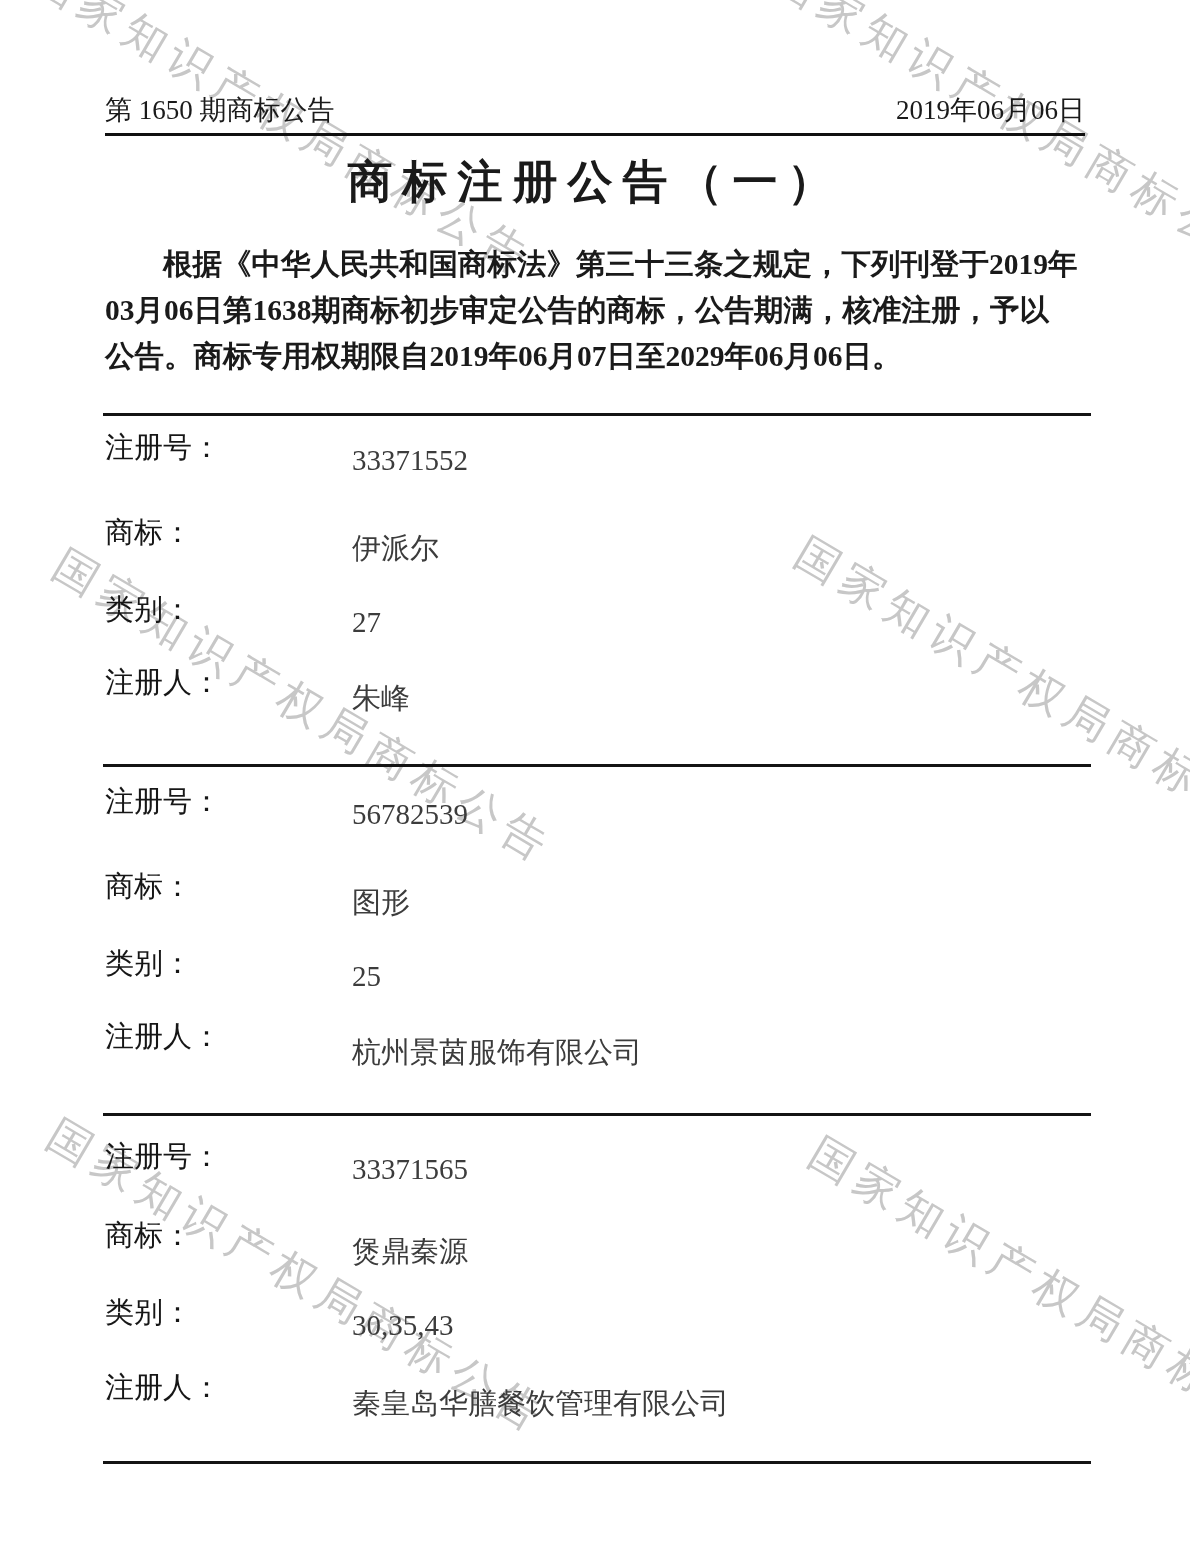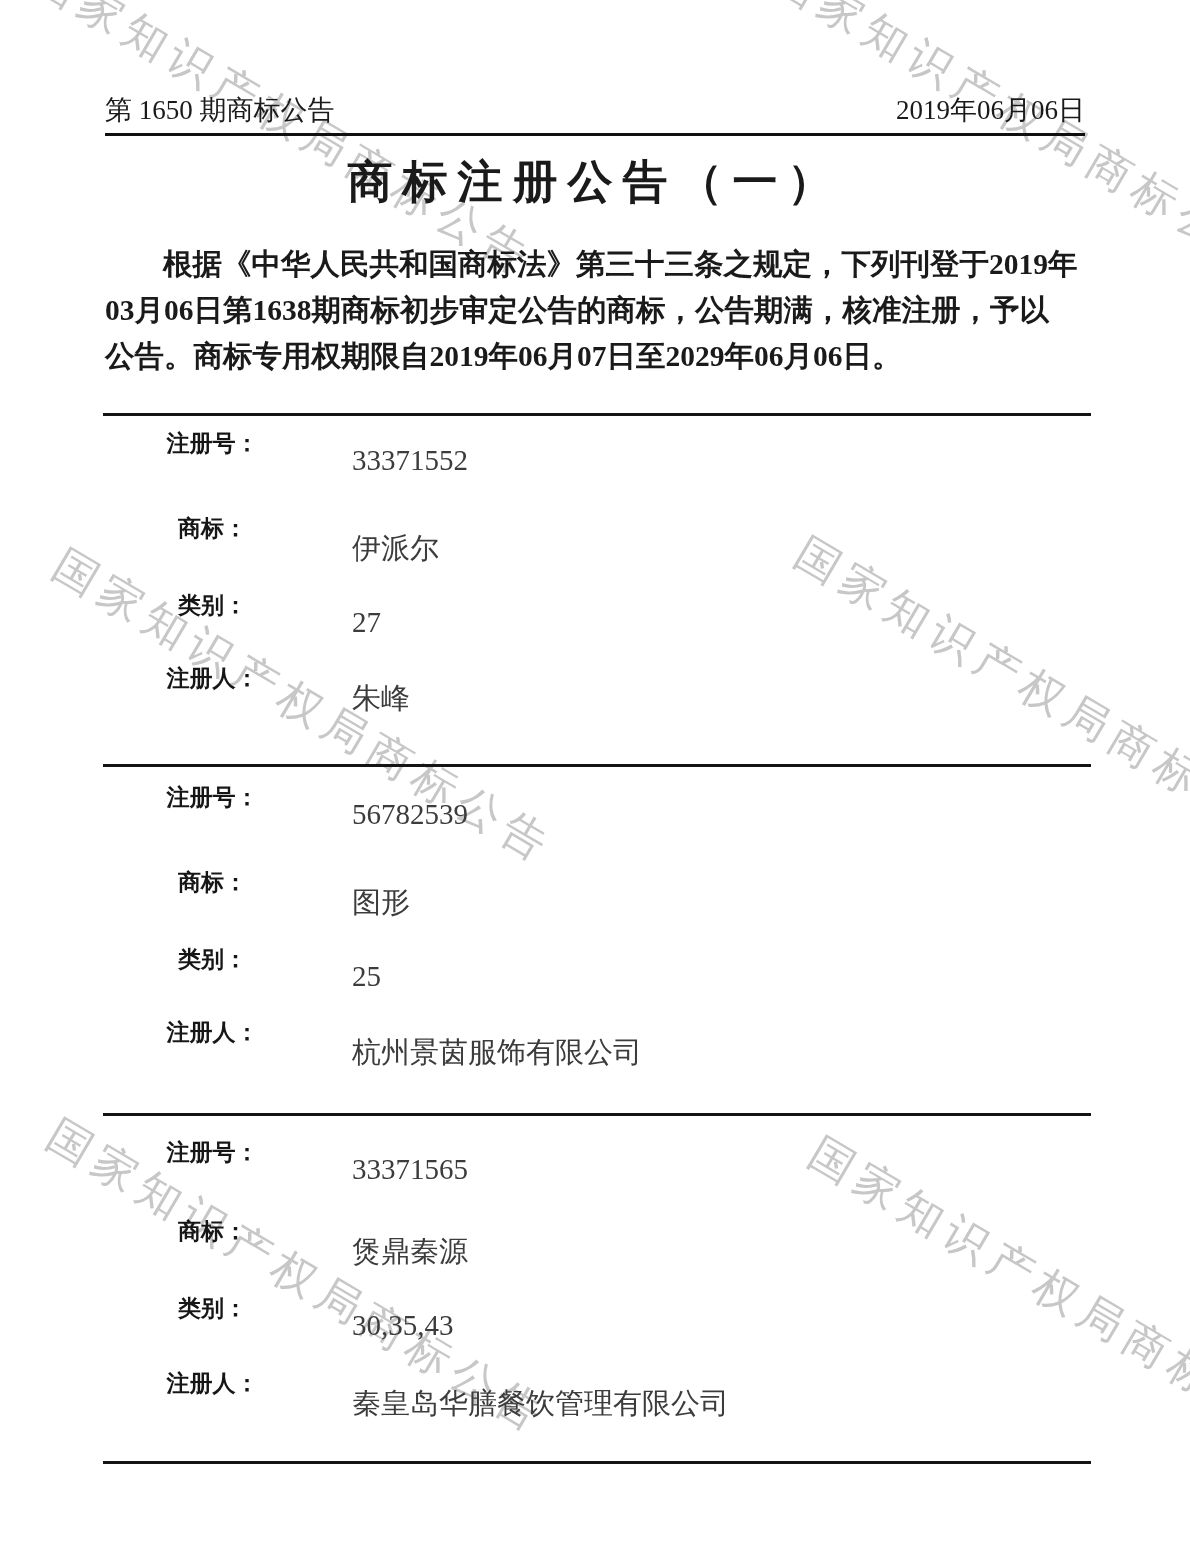--- a/index.html
+++ b/index.html
@@ -26,22 +26,22 @@
     font-size: 45px; font-weight: bold; letter-spacing: 10px;
   }
   .intro {
     position: absolute; left: 105px; top: 241px; width: 985px;
     font-size: 29.5px; font-weight: bold; line-height: 46px;
   }
   .intro .line1 { text-indent: 58px; }
   .sep { position: absolute; left: 103px; width: 988px; height: 3px; background: #141414; }
   .frow   { position: absolute; left: 0; width: 1190px; height: 42px; }
   .flabel {
-    position: absolute; left: 105px; width: 215px; text-align: center;
-    font-size: 23px; font-weight: bold; color: #161616;
+    position: absolute; left: 105px; width: 215px; text-align: left;
+    font-size: 29px; font-weight: normal; color: #161616;
   }
   .fvalue { position: absolute; left: 352px; font-size: 29px; color: #3c3c3c; margin-top: 16px; }
 </style>
 </head>
 <body>
 
 <div class="wm" style="left:52px;  top:-52px;">国家知识产权局商标公告</div>
 <div class="wm" style="left:792px; top:-52px;">国家知识产权局商标公告</div>
 <div class="wm" style="left:72px;  top:536px;">国家知识产权局商标公告</div>
 <div class="wm" style="left:814px; top:524px;">国家知识产权局商标公告</div>

